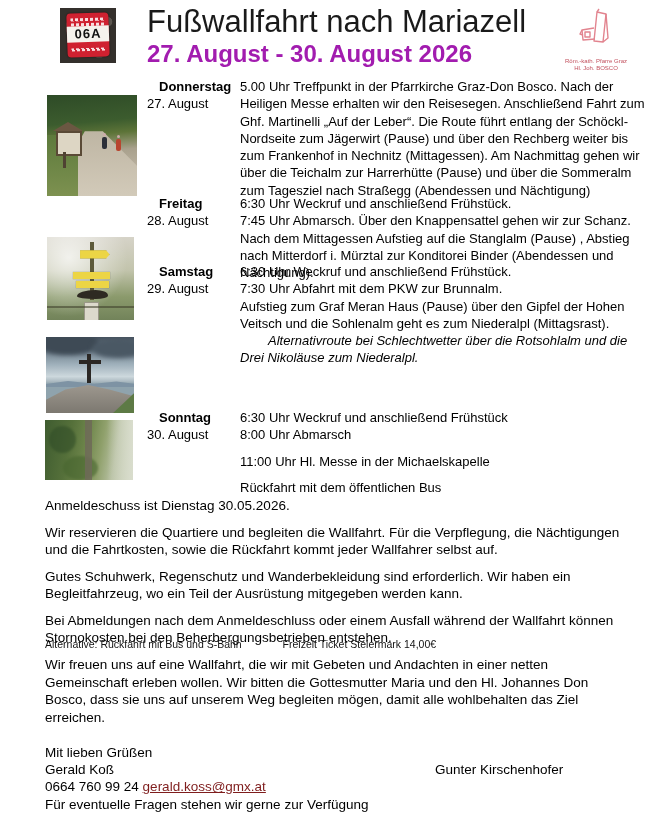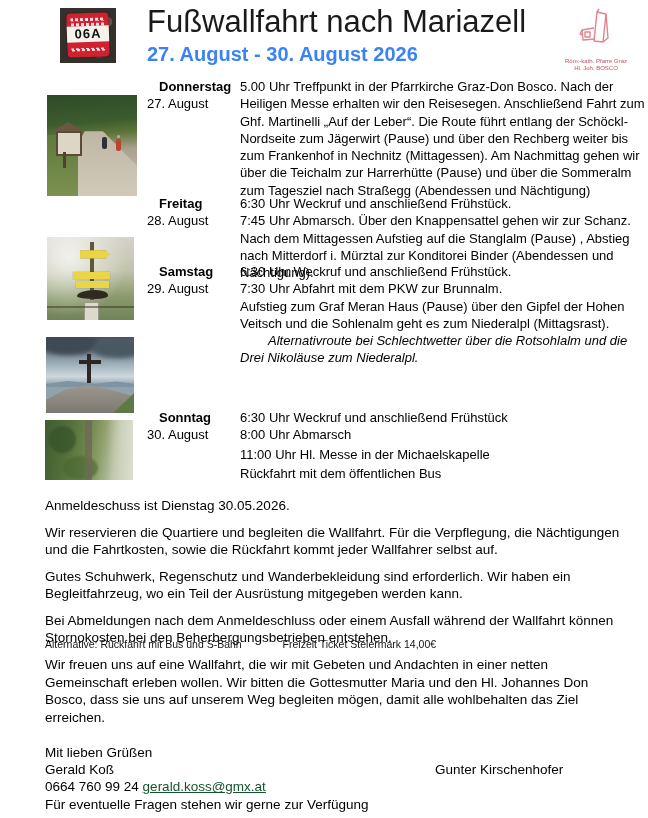--- a/index.html
+++ b/index.html
@@ -20,21 +20,21 @@
   .marker-microtext{position:absolute;left:4px;right:4px;height:3px;
       background:repeating-linear-gradient(90deg,rgba(255,255,255,.85) 0 3px,transparent 3px 5px);}
   .mt-top{top:5px;}
   .mt-top2{top:10px;}
   .mt-bot{bottom:6px;}
   .marker-band{position:absolute;left:0;right:0;top:13px;height:16px;background:#f5f2ec;
       text-align:center;font-weight:bold;font-size:13px;line-height:16px;color:#111;letter-spacing:1px;}
 
   .titles{position:absolute;left:147px;top:4px;}
   .title{font-size:31px;line-height:36px;color:#1a1a1a;}
-  .subtitle{font-size:20px;line-height:28px;font-weight:bold;color:#3b82f6;}
+  .subtitle{font-size:24px;line-height:28px;font-weight:bold;color:#a21caf;}
 
   .parish-logo{position:absolute;left:550px;top:8px;width:92px;text-align:center;}
   .parish-logo svg{display:block;margin:0 auto;}
   .logo-line{font-size:6px;line-height:7px;color:#c2515e;}
 
   
   .photo{position:absolute;overflow:hidden;}
   .photo1{left:47px;top:95px;width:90px;height:101px;
       background:linear-gradient(175deg,#2e4b27 0%,#3c5c2e 28%,#5d7438 40%,#a9a18d 56%,#beb5a4 78%,#cac2b1 100%);}
   .p1-path{position:absolute;inset:0;background:linear-gradient(180deg,#b3aa97,#d2cab9);
@@ -86,34 +86,34 @@
   .p4-blob2{position:absolute;left:20%;bottom:0;width:40%;height:40%;background:#47652f;border-radius:50%;opacity:.6;filter:blur(1px);}
   .p4-light{position:absolute;right:0;top:0;width:30%;height:100%;background:linear-gradient(90deg,transparent,#d9ddcd);}
 
   
   .day-row{position:absolute;left:147px;width:501px;display:flex;}
   .row0{top:78px;} .row1{top:195px;} .row2{top:263px;} .row3{top:409px;}
   .day-col{width:93px;flex:none;font-size:13px;line-height:17px;}
   .day-name{font-weight:bold;margin-left:12px;}
   .day-text{width:408px;font-size:13px;line-height:17.3px;}
   .day-text .para{margin:0;}
-  .day-text .para.gap{margin-top:2px;}
+  .day-text .para.gap{margin-top:9px;}
 
   
   .notes{position:absolute;left:45px;top:497px;width:585px;font-size:13.5px;line-height:17.5px;}
   .notes .note{margin:0 0 9px 0;}
   .alt-note{position:absolute;left:45px;top:638px;font-size:10.5px;color:#111;}
   .alt-note .alt-right{margin-left:38px;}
   .closing{position:absolute;left:45px;top:656px;width:583px;font-size:13.5px;line-height:17.5px;}
 
   
   .footer{position:absolute;left:45px;top:744px;width:585px;font-size:13.5px;line-height:17.2px;}
   .names-row{position:relative;}
   .name-right{position:absolute;left:390px;top:0;}
-  .email-link{color:#14532d;text-decoration:underline;cursor:pointer;}
+  .email-link{color:#7f1d1d;text-decoration:underline;cursor:pointer;}
 </style>
 </head>
 <body>
 
 <div class="page">
 
   <div class="marker-photo">
     <div class="marker-badge">
       <div class="marker-microtext mt-top"></div>
       <div class="marker-microtext mt-top2"></div>

